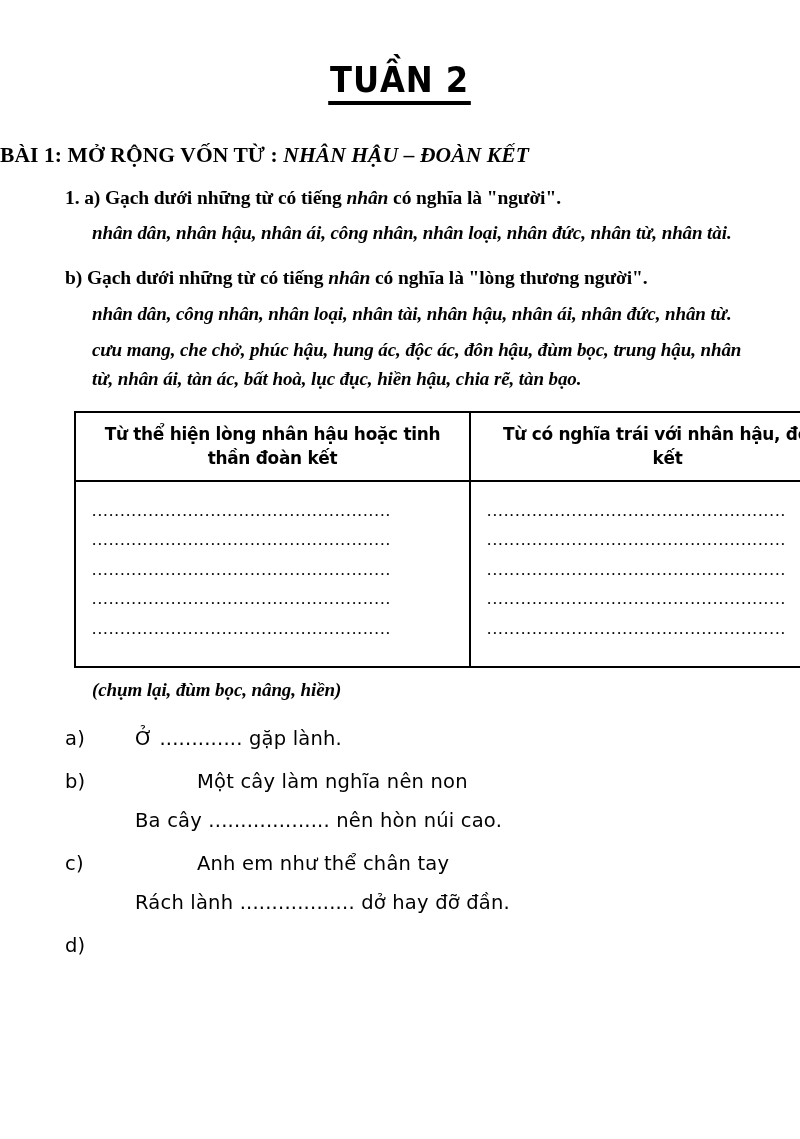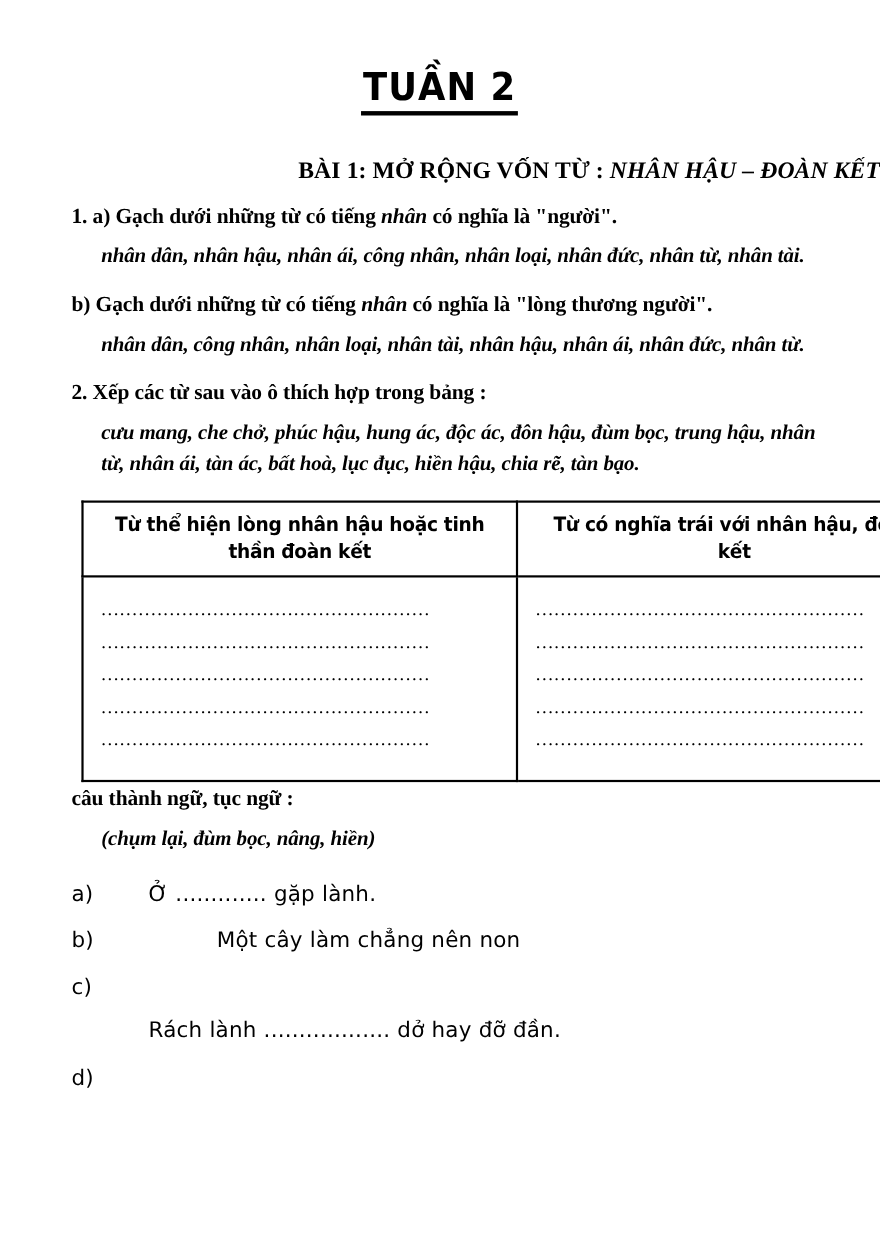--- a/index.html
+++ b/index.html
@@ -36,21 +36,21 @@
     letter-spacing: 1px;
     line-height: 1.05;
     padding: 0 2px 2px 2px;
     border-bottom: 4px solid #000;
     transform: scaleX(0.92);
     transform-origin: center;
   }
 
   
   .lesson-heading {
-    text-align: right;
+    text-align: left;
     font-family: "Liberation Serif", serif;
     font-weight: bold;
     font-size: 21.5px;
     margin-top: 38px;
     letter-spacing: 0.1px;
   }
   .lesson-heading .ital {
     font-style: italic;
   }
 
@@ -174,21 +174,20 @@
     <div class="q-line">
       <span>1. a) Gạch dưới những từ có tiếng </span><span class="ital">nhân</span><span> có nghĩa là "người".</span>
     </div>
     <div class="word-list">nhân dân, nhân hậu, nhân ái, công nhân, nhân loại, nhân đức, nhân từ, nhân tài.</div>
 
     <div class="q-line">
       <span>b) Gạch dưới những từ có tiếng </span><span class="ital">nhân</span><span> có nghĩa là "lòng thương người".</span>
     </div>
     <div class="word-list">nhân dân, công nhân, nhân loại, nhân tài, nhân hậu, nhân ái, nhân đức, nhân từ.</div>
 
-    <div class="q-line">2. Xếp các từ sau vào ô thích hợp trong bảng :</div>
     <div class="word-list">cưu mang, che chở, phúc hậu, hung ác, độc ác, đôn hậu, đùm bọc, trung hậu, nhân từ, nhân ái, tàn ác, bất hoà, lục đục, hiền hậu, chia rẽ, tàn bạo.</div>
 
     <div class="table-wrap">
       <table class="answer-table">
         <thead>
           <tr>
             <th>
                 <span class="th-inner">Từ thể hiện lòng nhân hậu hoặc tinh thần đoàn kết</span>
               </th>
             <th>
@@ -210,37 +209,38 @@
               <div class="dot-row">.....................................................</div>
               <div class="dot-row">.....................................................</div>
               <div class="dot-row">.....................................................</div>
               <div class="dot-row">.....................................................</div>
             </td>
           </tr>
         </tbody>
       </table>
     </div>
 
-    <div class="q-line" style="margin-top:2px;">câu thành ngữ, tục ngữ :</div>
     <div class="word-list">(chụm lại, đùm bọc, nâng, hiền)</div>
 
     <div class="fill-block">
 
       <div class="fill-row">
         <div class="fill-label">a)</div>
         <div class="fill-text">Ở ............. gặp lành.</div>
       </div>
 
       <div class="fill-row">
         <div class="fill-label">b)</div>
-        <div class="fill-text indent-poem">Một cây làm chẳng nên non</div>
-      </div>
+        <div class="fill-text indent-poem">Một cây làm nghĩa nên non</div>
+      </div>
+      <div class="fill-sub">Ba cây ................... nên hòn núi cao.</div>
 
       <div class="fill-row">
         <div class="fill-label">c)</div>
+        <div class="fill-text indent-poem">Anh em như thể chân tay</div>
       </div>
       <div class="fill-sub">Rách lành .................. dở hay đỡ đần.</div>
 
       <div class="fill-row">
         <div class="fill-label">d)</div>
       </div>
 
     </div>
   </div>
 

